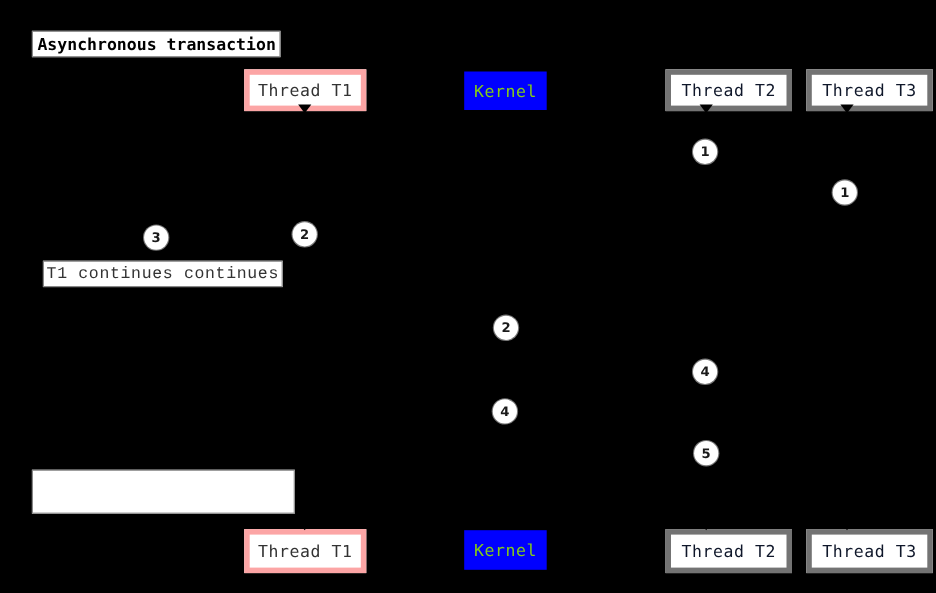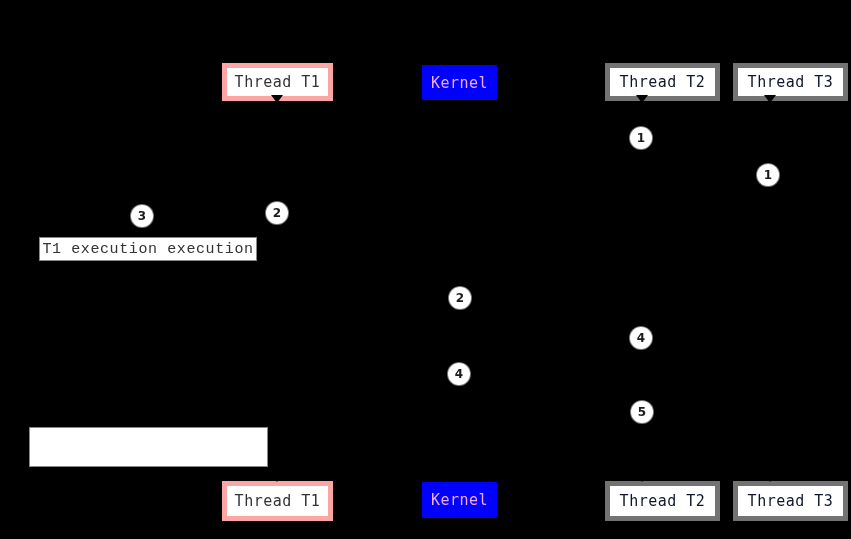--- a/index.html
+++ b/index.html
@@ -58,21 +58,21 @@
   }
   .actor-blue {
     background: #ffffff;
     border: 5px solid #737373;
     color: #0f172a;
     margin-left: 20px;
   }
   .actor-kernel {
     background: #0000ff;
     border: none;
-    color: #f0abfc;
+    color: #84cc16;
   }
   .pos-t1-top    { left: 222px; top: 63px;  width: 111px; height: 38px; }
   .pos-k-top     { left: 422px; top: 65px;  width: 75px;  height: 35px; }
   .pos-t2-top    { left: 585px; top: 63px;  width: 115px; height: 38px; }
   .pos-t3-top    { left: 713px; top: 63px;  width: 115px; height: 38px; }
   .pos-t1-bot    { left: 222px; top: 481px; width: 111px; height: 40px; }
   .pos-k-bot     { left: 422px; top: 482px; width: 75px;  height: 36px; }
   .pos-t2-bot    { left: 585px; top: 481px; width: 115px; height: 40px; }
   .pos-t3-bot    { left: 713px; top: 481px; width: 115px; height: 40px; }
   .seq-num {
@@ -108,20 +108,21 @@
   .ah-t3-top { left: 764px; top: 95px; }
   .ah-t1-bot { left: 271px; top: 474px; }
   .ah-t2-bot { left: 636px; top: 474px; }
   .ah-t3-bot { left: 764px; top: 474px; }
 </style>
 </head>
 <body>
 
 <div class="canvas">
 
+  <div class="note title-note">Asynchronous transaction</div>
 
   <div class="actor actor-red pos-t1-top">Thread T1</div>
   <div class="actor actor-kernel pos-k-top">Kernel</div>
   <div class="actor actor-blue pos-t2-top">Thread T2</div>
   <div class="actor actor-blue pos-t3-top">Thread T3</div>
 
   <div class="arrowhead ah-t1-top"></div>
   <div class="arrowhead ah-t2-top"></div>
   <div class="arrowhead ah-t3-top"></div>
   <div class="arrowhead ah-t1-bot"></div>
@@ -130,21 +131,21 @@
 
   <div class="seq-num m0">1</div>
   <div class="seq-num m1">1</div>
   <div class="seq-num m2">2</div>
   <div class="seq-num m3">3</div>
   <div class="seq-num m4">2</div>
   <div class="seq-num m5">4</div>
   <div class="seq-num m6">4</div>
   <div class="seq-num m7">5</div>
 
-  <div class="note continues-note">T1 execution execution</div>
+  <div class="note continues-note">T1 continues continues</div>
   <div class="note empty-note"></div>
 
   <div class="actor actor-red pos-t1-bot">Thread T1</div>
   <div class="actor actor-kernel pos-k-bot">Kernel</div>
   <div class="actor actor-blue pos-t2-bot">Thread T2</div>
   <div class="actor actor-blue pos-t3-bot">Thread T3</div>
 
 </div>
 
 </body></html>

